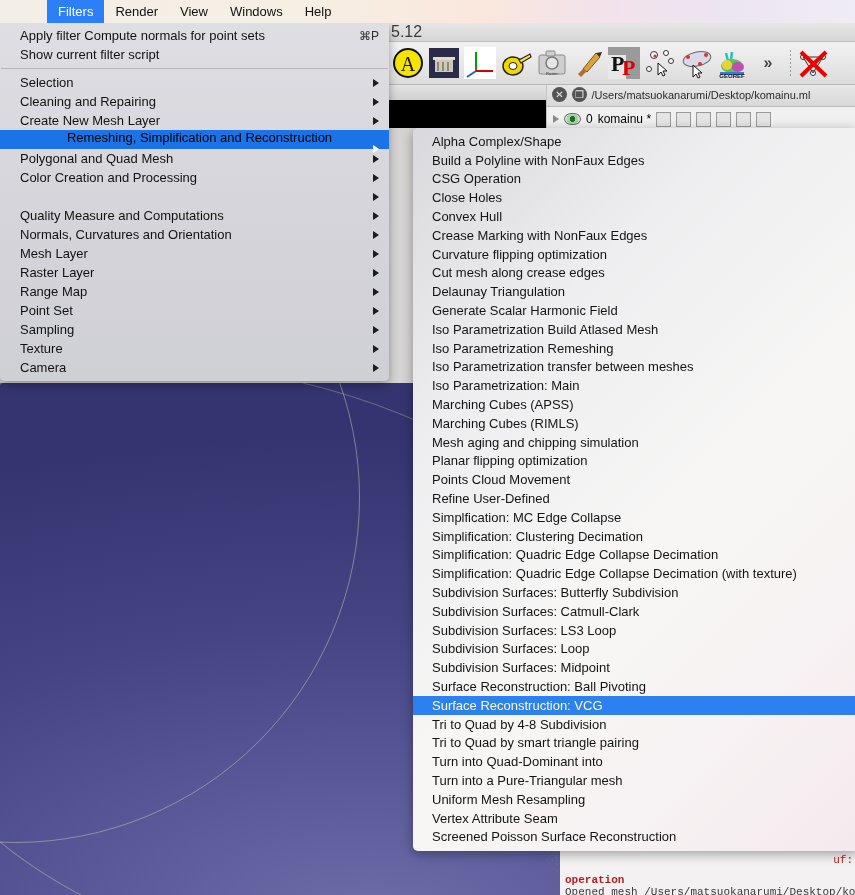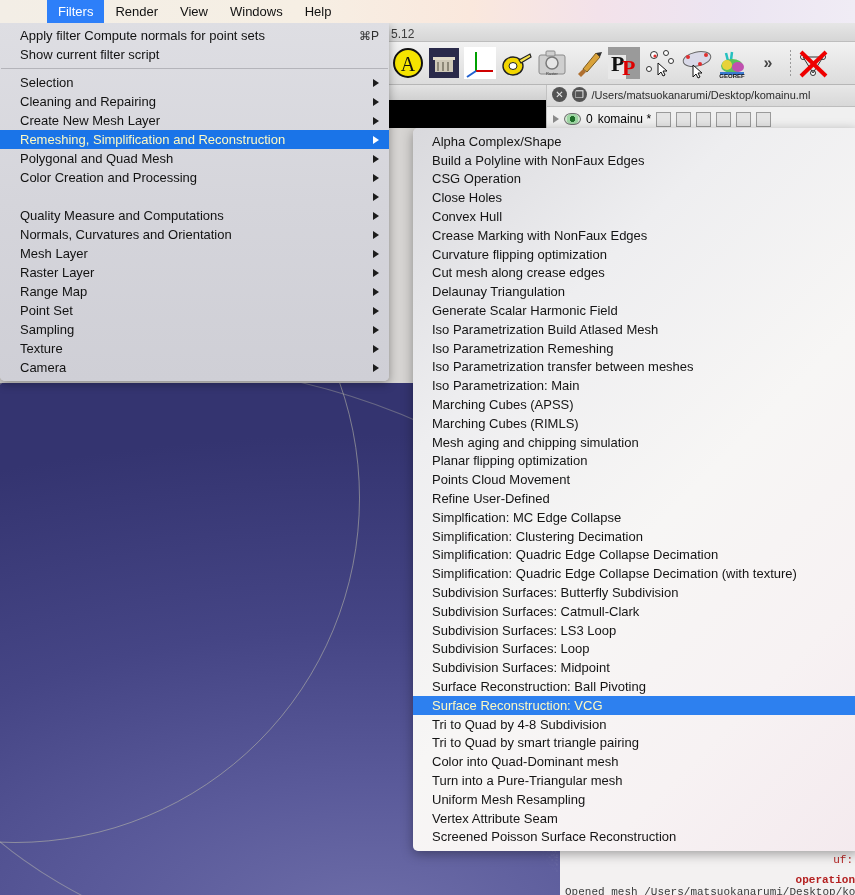--- a/index.html
+++ b/index.html
@@ -69,21 +69,21 @@
     display:flex; align-items:center; z-index: 40;
     font-size: 13px;
     padding-left: 47px;
   }
   .mb-item { padding: 2px 11px; color:#111; height:23px; display:flex; align-items:center; }
   .mb-item.active { background:#2d7ff9; color:#fff; }
   .title-strip {
     position:absolute; left:389px; top:23px; width:466px; height:19px;
     background: linear-gradient(#e6e6e6,#d6d6d6);
     border-bottom:1px solid #bdbdbd;
-    font-size:12px; color:#3b3b3b; display:flex; align-items:flex-end; padding-left:2px;
+    font-size:16px; color:#3b3b3b; display:flex; align-items:center; padding-left:2px;
     z-index: 12;
   }
   .toolbar {
     position:absolute; left:389px; top:42px; width:466px; height:43px;
     background: linear-gradient(#f2f2f2,#dcdcdc);
     border-bottom:1px solid #b6b6b6;
     display:flex; align-items:center; gap:2px; padding-left:2px;
     z-index: 12;
   }
   .tool { width:34px; height:34px; border-radius:3px; display:flex; align-items:center; justify-content:center;
@@ -110,40 +110,40 @@
   .layer-path { position:absolute; left:0; right:0; text-align:center; font-size:11px; color:#2b2b2b; }
   .layer-row { height:24px; display:flex; align-items:center; gap:5px; padding-left:6px; background:#f0f0f0; font-size:12px; }
   .tri { width:0;height:0;border-left:6px solid #8b8b8b;border-top:4px solid transparent;border-bottom:4px solid transparent; }
   .eye { width:17px;height:12px;border-radius:50%/60%; background:radial-gradient(circle at 50% 50%, #1f6f2a 0 3px, #9fd6a4 3px 6px, #cfe8cf 6px 100%); border:1px solid #6d6d6d; }
   .mini-ico { width:15px;height:15px;border:1px solid #9a9a9a; background:#e4e4e4; }
   .lay-text { position:absolute; left:832px; top:766px; font-size:13px; color:#1a1a1a; z-index:6; }
 
   
   .log-area { position:absolute; left:560px; top:828px; width:295px; height:67px; background:#f3f1f1; z-index:6;
               font-family:"Liberation Mono", monospace; font-size:11px; color:#b42020; overflow:hidden; }
-  .log-line { white-space:nowrap;text-align:right; }
+  .log-line { white-space:nowrap; }
   .log-line.dim { color:#3a3a3a; }
 
   
   .menu1 {
     position:absolute; left:0; top:23px; width:389px;
     background: linear-gradient(180deg,#dedee3 0%, #d5d5db 50%, #cfcfd6 100%);
     box-shadow: 0 3px 10px rgba(0,0,0,.35);
     padding: 3px 0 4px 0;
     z-index: 30;
     font-size: 13px;
     border-bottom-left-radius: 5px; border-bottom-right-radius: 5px;
   }
   .m1-row {
     height:19px; display:flex; align-items:center; padding:0 10px 0 20px;
     color:#121212; position:relative; white-space:nowrap;
   }
   .m1-row .kbd { margin-left:auto; color:#303030; font-size:12px; }
   .m1-sep { height:1px; background:#b4b4ba; margin:4px 1px; }
-  .m1-row.sel { background:#1a74e8; color:#fef9c3; }
+  .m1-row.sel { background:#1a74e8; color:#000000;flex-direction:column; }
   .m1-row.sel .arr { border-left-color:#fff; }
   .arr { width:0;height:0; border-left:6px solid #1c1c1c; border-top:4.5px solid transparent; border-bottom:4.5px solid transparent; margin-left:auto; }
 
   
   .menu2 {
     position:absolute; left:389px; top:128px; width:446px;
     background: linear-gradient(135deg,#d9d9dd 0%, #eeeef0 28%, #f7f6f5 55%, #f7f2f3 78%, #f4eaee 100%);
     box-shadow: 0 3px 12px rgba(0,0,0,.35);
     padding: 4px 0 5px 0; z-index: 35;
     font-size: 13px; border-radius: 5px; margin-left: 24px;
@@ -481,21 +481,21 @@
       <div class="m2-row sel">
         <span>Surface Reconstruction: VCG</span>
       </div>
       <div class="m2-row">
         <span>Tri to Quad by 4-8 Subdivision</span>
       </div>
       <div class="m2-row">
         <span>Tri to Quad by smart triangle pairing</span>
       </div>
       <div class="m2-row">
-        <span>Color into Quad-Dominant mesh</span>
+        <span>Turn into Quad-Dominant into</span>
       </div>
       <div class="m2-row">
         <span>Turn into a Pure-Triangular mesh</span>
       </div>
       <div class="m2-row">
         <span>Uniform Mesh Resampling</span>
       </div>
       <div class="m2-row">
         <span>Vertex Attribute Seam</span>
       </div>

